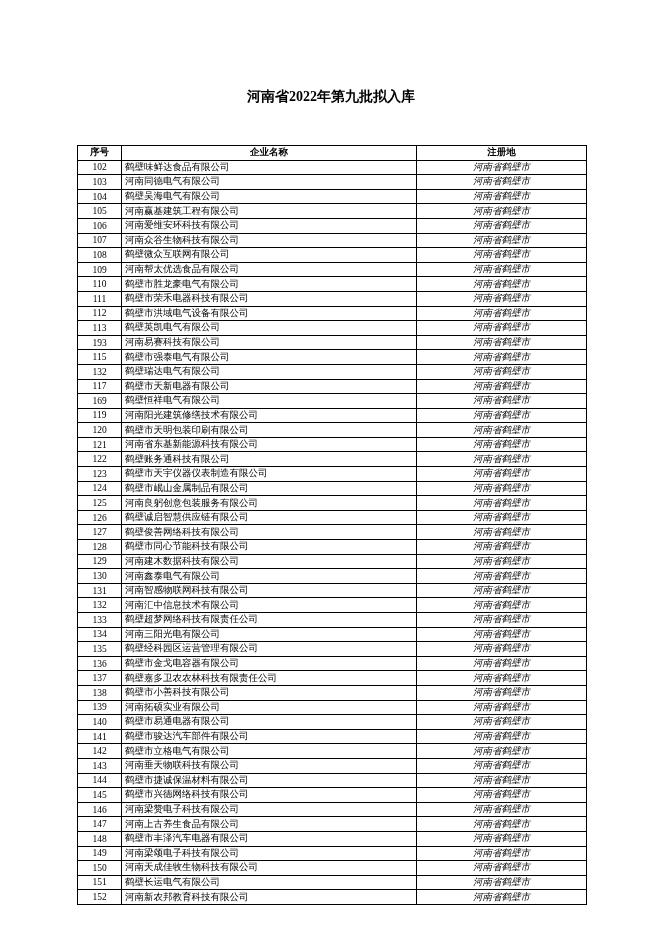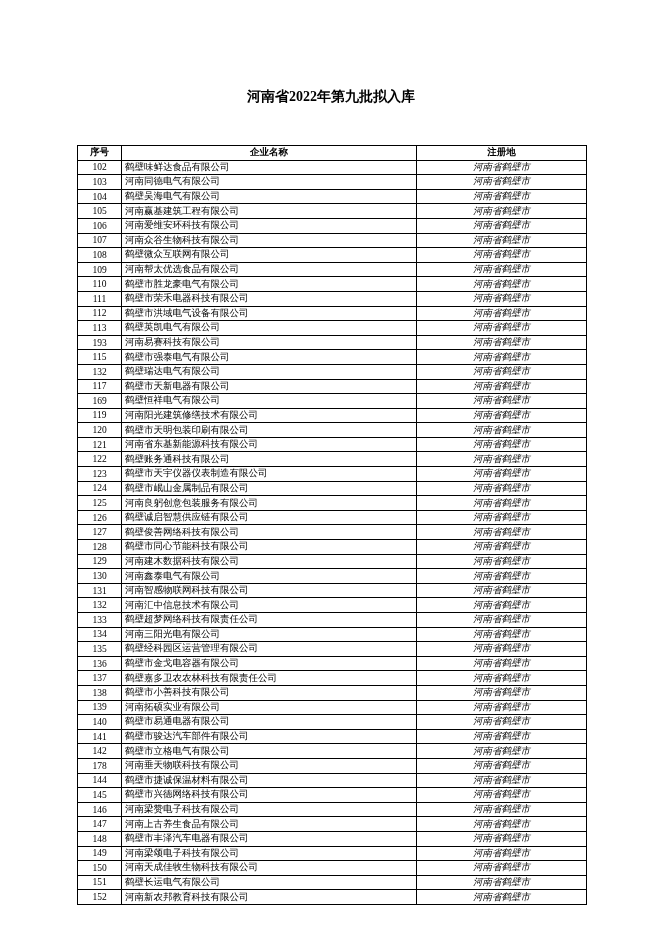--- a/index.html
+++ b/index.html
@@ -286,21 +286,21 @@
             <td class="cell-no">141</td>
             <td class="cell-name">鹤壁市骏达汽车部件有限公司</td>
             <td class="cell-loc">河南省鹤壁市</td>
           </tr>
           <tr>
             <td class="cell-no">142</td>
             <td class="cell-name">鹤壁市立格电气有限公司</td>
             <td class="cell-loc">河南省鹤壁市</td>
           </tr>
           <tr>
-            <td class="cell-no">178</td>
+            <td class="cell-no">143</td>
             <td class="cell-name">河南垂天物联科技有限公司</td>
             <td class="cell-loc">河南省鹤壁市</td>
           </tr>
           <tr>
             <td class="cell-no">144</td>
             <td class="cell-name">鹤壁市捷诚保温材料有限公司</td>
             <td class="cell-loc">河南省鹤壁市</td>
           </tr>
           <tr>
             <td class="cell-no">145</td>

